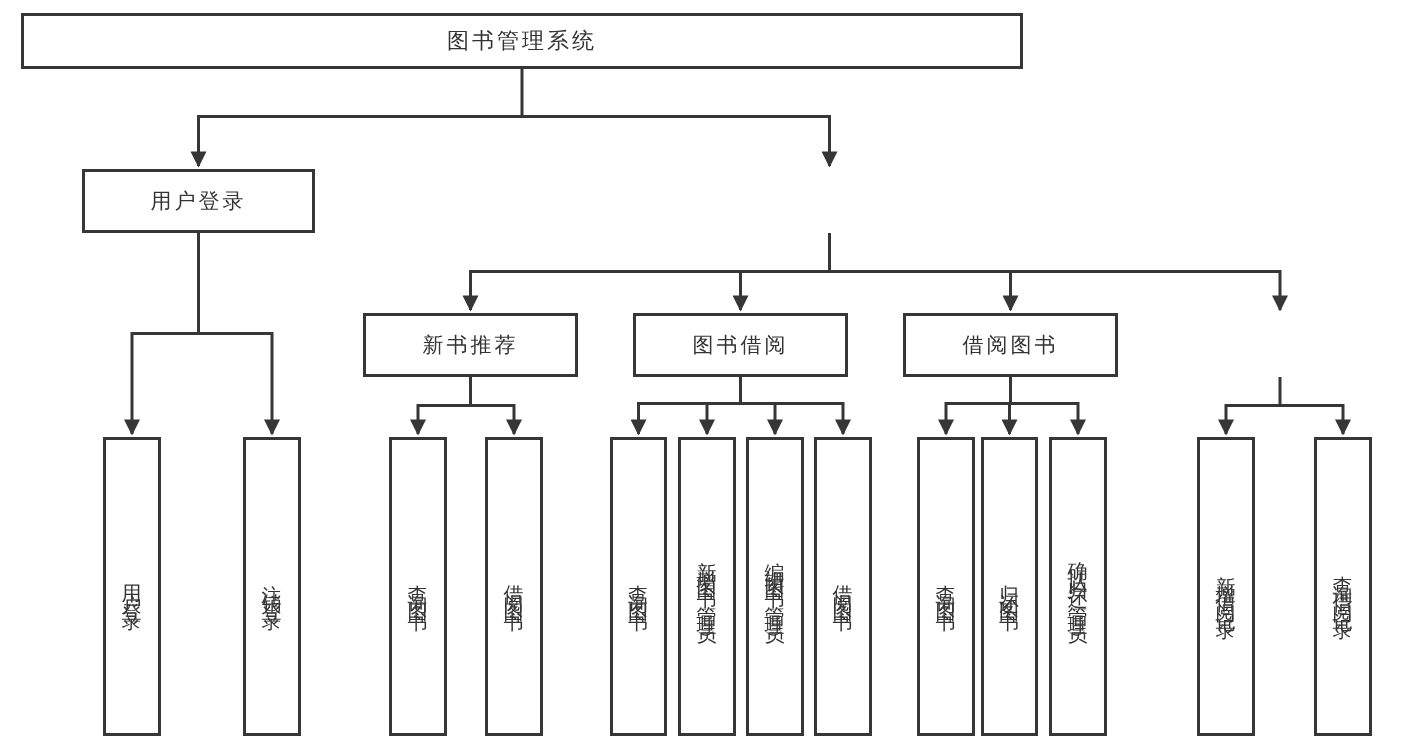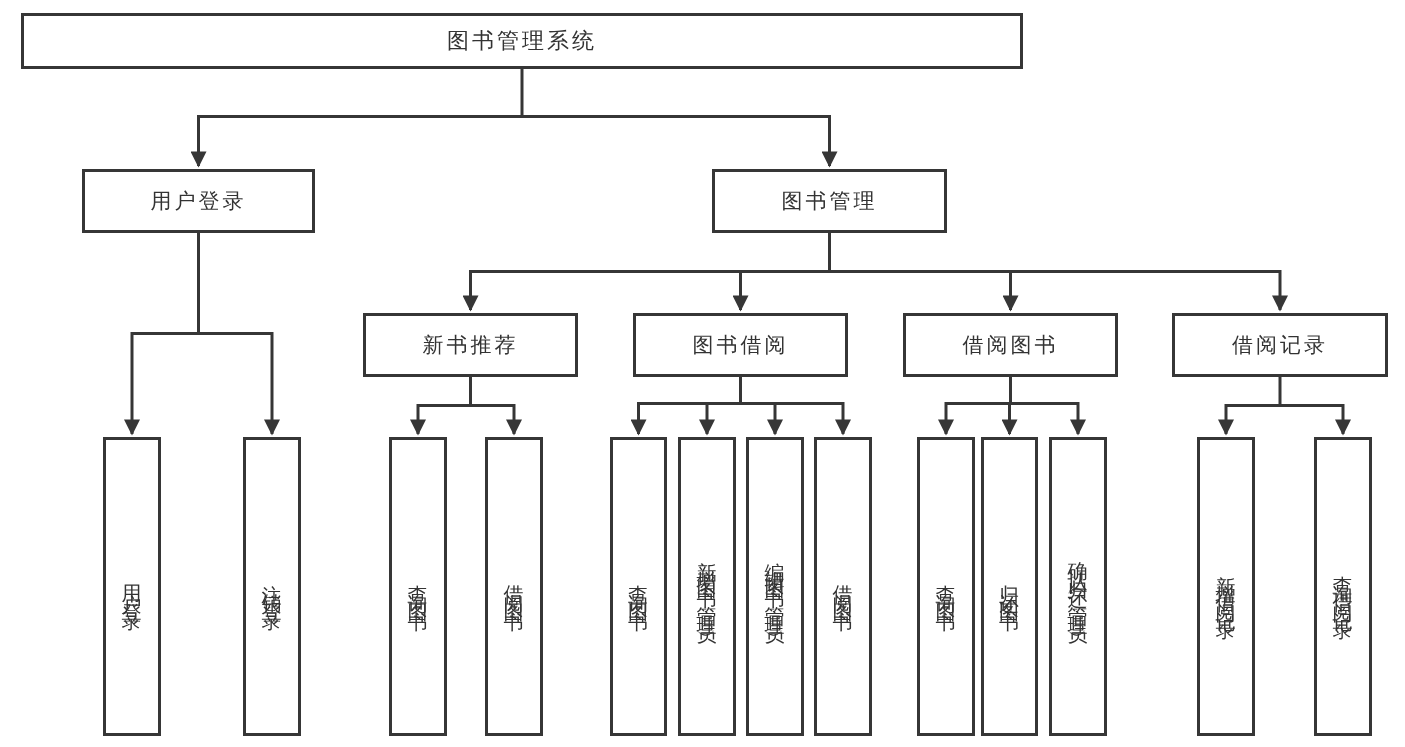--- a/index.html
+++ b/index.html
@@ -115,35 +115,29 @@
     </g>
   </svg>
 
   <div class="box hbox root-box" style="left:21px;top:13px;width:1002px;height:56px;">
     <span>图书管理系统</span>
   </div>
 
   <div class="box hbox" style="left:82px;top:169px;width:233px;height:64px;">
     <span>用户登录</span>
   </div>
-  <div class="box hbox" style="left:712px;top:169px;width:235px;height:64px;">
-    <span>图书管理</span>
-  </div>
 
   <div class="box hbox" style="left:633px;top:313px;width:215px;height:64px;">
     <span>图书借阅</span>
   </div>
   <div class="box hbox" style="left:363px;top:313px;width:215px;height:64px;">
     <span>新书推荐</span>
   </div>
   <div class="box hbox" style="left:903px;top:313px;width:215px;height:64px;">
     <span>借阅图书</span>
-  </div>
-  <div class="box hbox" style="left:1172px;top:313px;width:216px;height:64px;">
-    <span>借阅记录</span>
   </div>
 
   <div class="box vbox" style="left:103px;top:437px;width:58px;height:299px;">
     <span>用户登录</span>
   </div>
   <div class="box vbox" style="left:243px;top:437px;width:58px;height:299px;">
     <span>注销登录</span>
   </div>
 
   <div class="box vbox" style="left:389px;top:437px;width:58px;height:299px;">

